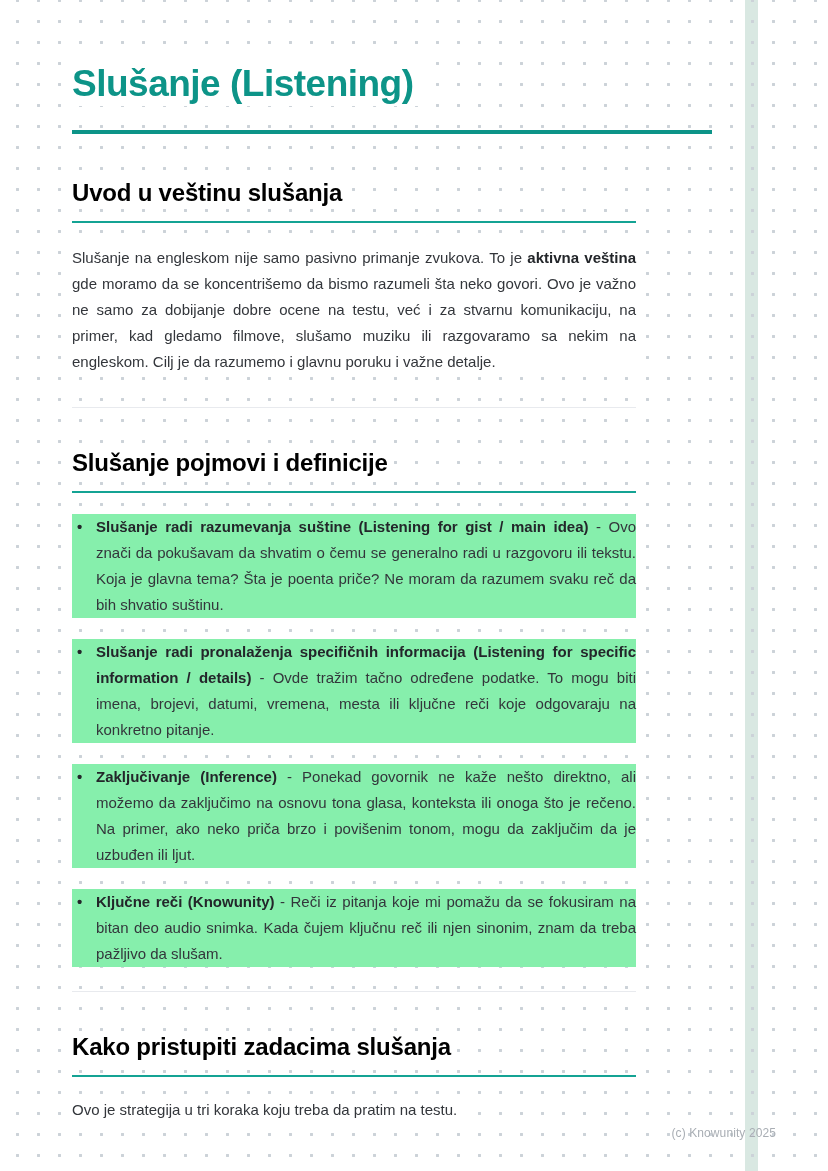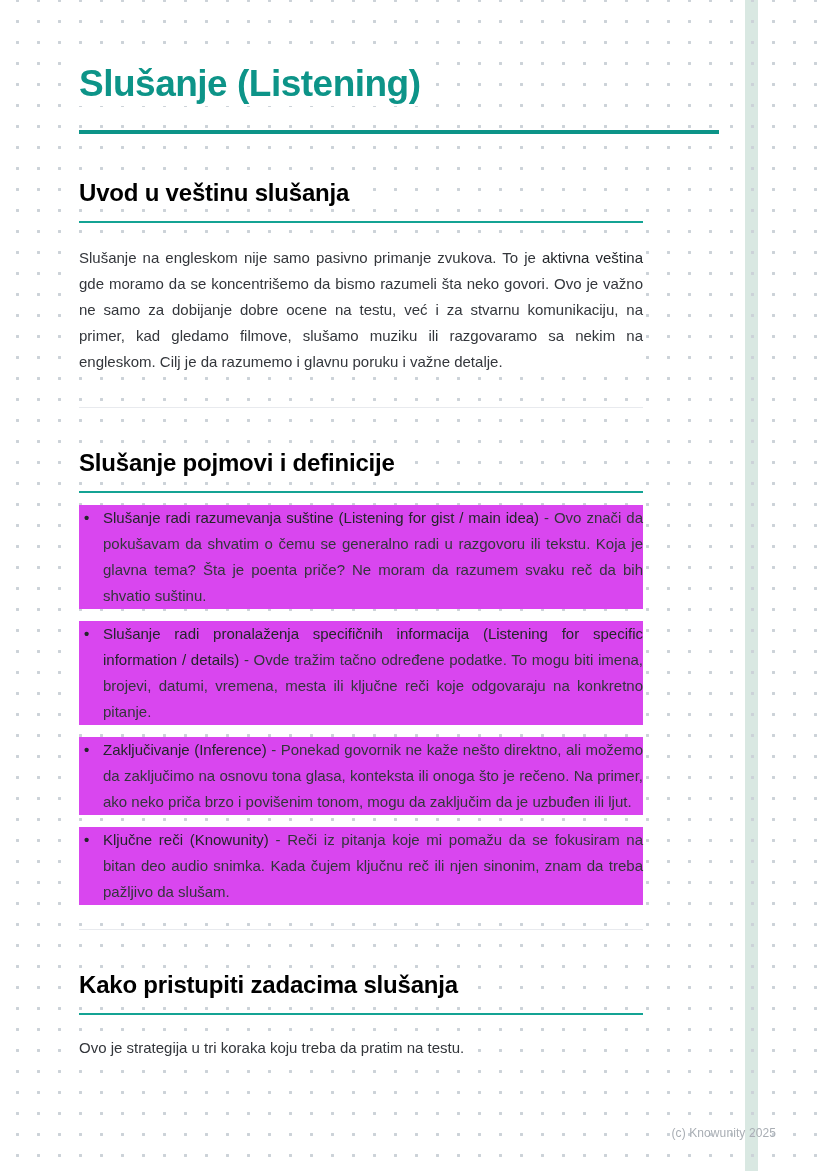--- a/index.html
+++ b/index.html
@@ -28,21 +28,21 @@
     top: 0;
     bottom: 0;
     left: 745px;
     width: 13px;
     background: #d9e8e2;
     z-index: 0;
   }
   .content {
     position: absolute;
     top: 0;
-    left: 79px;
+    left: 72px;
     width: 564px;
     z-index: 2;
   }
   h1.page-title {
     margin: 62px 0 0 0;
     font-size: 37px;
     line-height: 44px;
     font-weight: 700;
     letter-spacing: -0.5px;
     color: #0d9488;
@@ -82,44 +82,44 @@
     text-align: justify;
     background: #ffffff;
   }
   .para.single {
     width: fit-content;
     text-align: left;
     padding-right: 6px;
     margin-top: 20px;
   }
   .para b, .bullet-list b {
-    font-weight: 400;
+    font-weight: 700;
     color: #23262a;
   }
   .section-divider {
     height: 1px;
     background: #e8eaee;
     margin-top: 30px;
   }
   .section-divider.after-intro { margin-top: 32px; }
   .section-divider.before-last { margin-top: 24px; }
   ul.bullet-list {
     list-style: none;
     margin: 0;
     padding: 0;
   }
   ul.bullet-list li {
     position: relative;
-    margin-top: 12px;
+    margin-top: 21px;
     padding-left: 24px;
     font-size: 15px;
     line-height: 26px;
     color: #33363b;
     text-align: justify;
-    background: #d946ef;
+    background: #86efac;
   }
   ul.bullet-list li::before {
     content: "\2022";
     position: absolute;
     left: 5px;
     top: 0;
     color: #23262a;
     font-weight: 700;
   }
   .page-footer {

